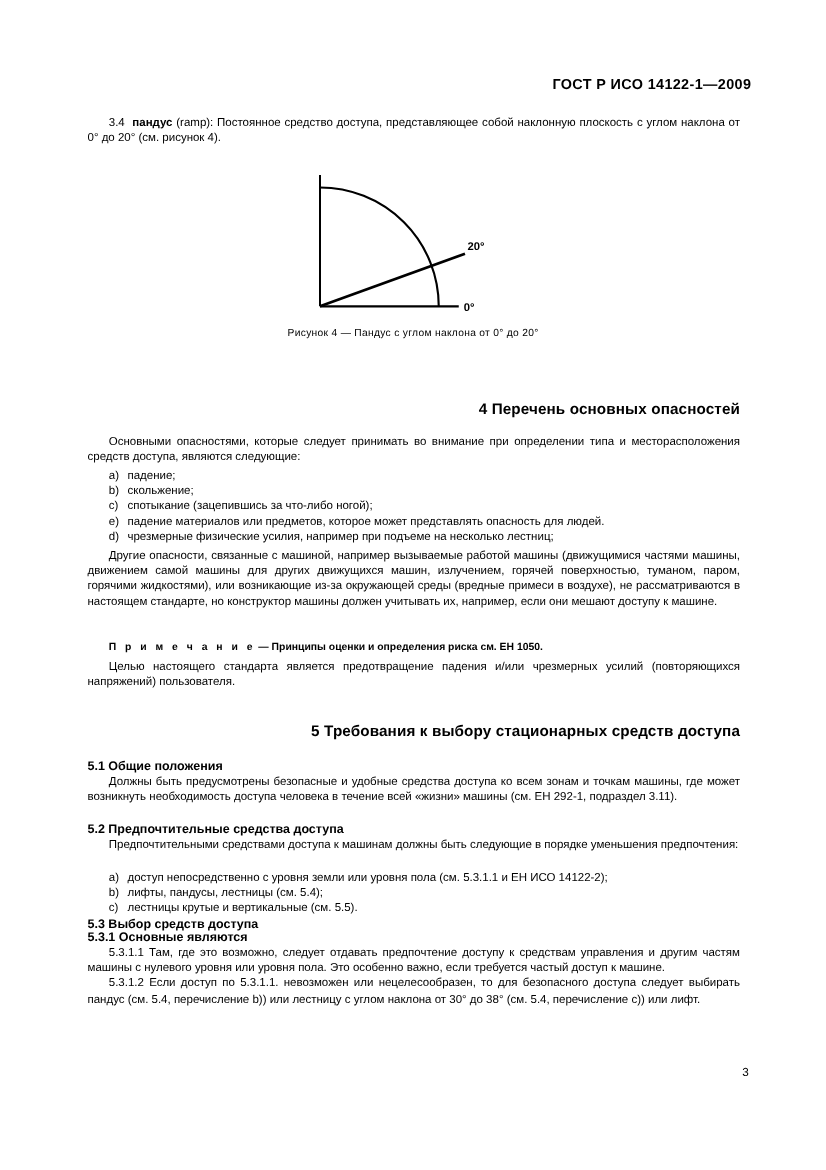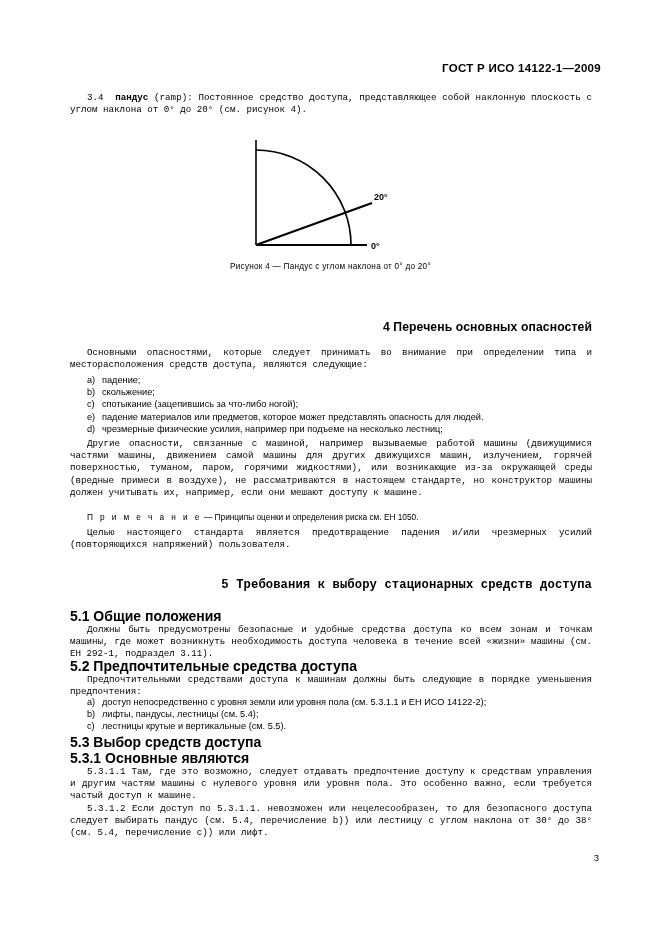--- a/index.html
+++ b/index.html
@@ -39,53 +39,53 @@
     left: 70px;
     width: 522px;
   }
 
   p.body {
     margin: 0;
     font-size: 9.2px;
     line-height: 12.2px;
     text-align: justify;
     text-justify: inter-word;
-    font-family: Liberation Mono, monospace;
   }
   p.body.indent { text-indent: 17px; }
 
   .h1 {
     margin: 0;
     font-size: 12.2px;
     font-weight: bold;
     letter-spacing: 0.1px;
     text-align: right;
   }
   .h2 {
     margin: 0;
-    font-size: 14px;
+    font-size: 10px;
     font-weight: bold;
   }
   .listitem {
     margin: 0;
     font-size: 9.2px;
     line-height: 12.2px;
     padding-left: 17px;
     text-align: left;
     white-space: nowrap;
   }
   .listitem .mark {
     display: inline-block;
     width: 15px;
   }
   .note {
     margin: 0;
     font-size: 8.3px;
     line-height: 12px;
     padding-left: 17px;
+    font-weight: bold;
   }
   .note .sp {
     letter-spacing: 2.4px;
   }
   .bold { font-weight: bold; }
 
   
   .figure-wrap {
     position: absolute;
     left: 0;
@@ -160,21 +160,21 @@
   </div>
 
   <div class="col" style="top: 511px;">
     <p class="note"><span class="sp">П р и м е ч а н и е</span><span> — Принципы оценки и определения риска см. ЕН 1050.</span></p>
   </div>
 
   <div class="col" style="top: 527px;">
     <p class="body indent">Целью настоящего стандарта является предотвращение падения и/или чрезмерных усилий (повторяющихся напряжений) пользователя.</p>
   </div>
 
-  <div class="col" style="top: 578px; font-family: Liberation Mono, monospace;">
+  <div class="col" style="top: 578px;">
     <div class="h1">5  Требования к выбору стационарных средств доступа</div>
   </div>
 
   <div class="col" style="top: 608px;">
     <div class="h2">5.1  Общие положения</div>
     <p class="body indent">Должны быть предусмотрены безопасные и удобные средства доступа ко всем зонам и точкам машины, где может возникнуть необходимость доступа человека в течение всей «жизни» машины (см. ЕН 292-1, подраздел 3.11).</p>
   </div>
 
   <div class="col" style="top: 658px;">
     <div class="h2">5.2  Предпочтительные средства доступа</div>

